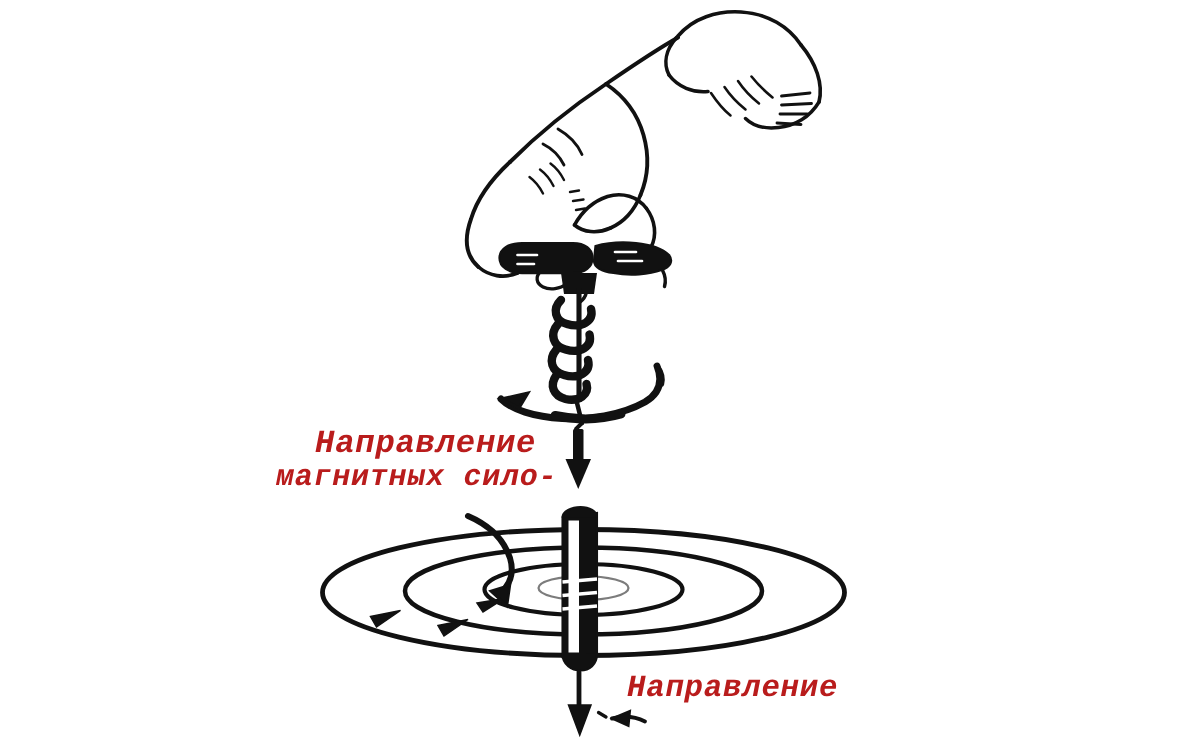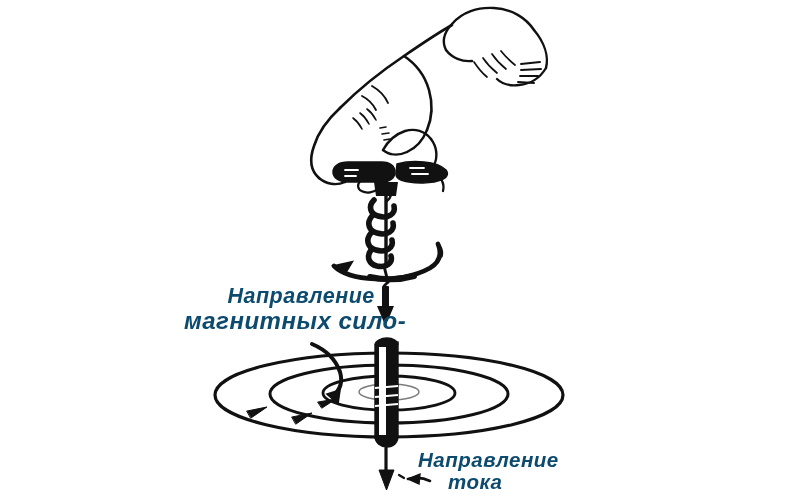--- a/index.html
+++ b/index.html
@@ -17,35 +17,35 @@
     position: relative;
     width: 794px;
     height: 500px;
     background: #ffffff;
   }
   #figure svg {
     display: block;
   }
   .label {
     position: absolute;
-    font-family: Liberation Sans, sans-serif;
+    font-family: Liberation Mono, monospace;
     font-style: italic;
     font-weight: 700;
-    color: #0c4a6e;
+    color: #b91c1c;
     white-space: nowrap;
     letter-spacing: 0.5px;
     line-height: 1.02;
   }
   #label-field {
     left: 196px;
     top: 286px;
     font-size: 21px;
   }
   #label-field .l1 { display:block; text-align:center; font-size: 21.5px; }
-  #label-field .l2 { display:block; font-size: 24px; margin-left:-12px; margin-top:1px;}
+  #label-field .l2 { display:block; font-size: 20px; margin-left:-12px; margin-top:1px;}
   #label-field .l3 { display:block; font-size: 20px; margin-left:-6px; margin-top:1px;}
   #label-current {
     left: 418px;
     top: 450px;
     font-size: 20.5px;
   }
   #label-current .l1 { display:block; }
   #label-current .l2 { display:block; margin-left: 30px; margin-top: 1px; }
 </style>
 </head>
@@ -218,16 +218,15 @@
 
   </svg>
 
   <div class="label" id="label-field">
     <span class="l1">Направление</span>
     <span class="l2">магнитных сило-</span>
   </div>
 
   <div class="label" id="label-current">
     <span class="l1">Направление</span>
-    <span class="l2">тока</span>
   </div>
 
 </div>
 
 </body></html>

